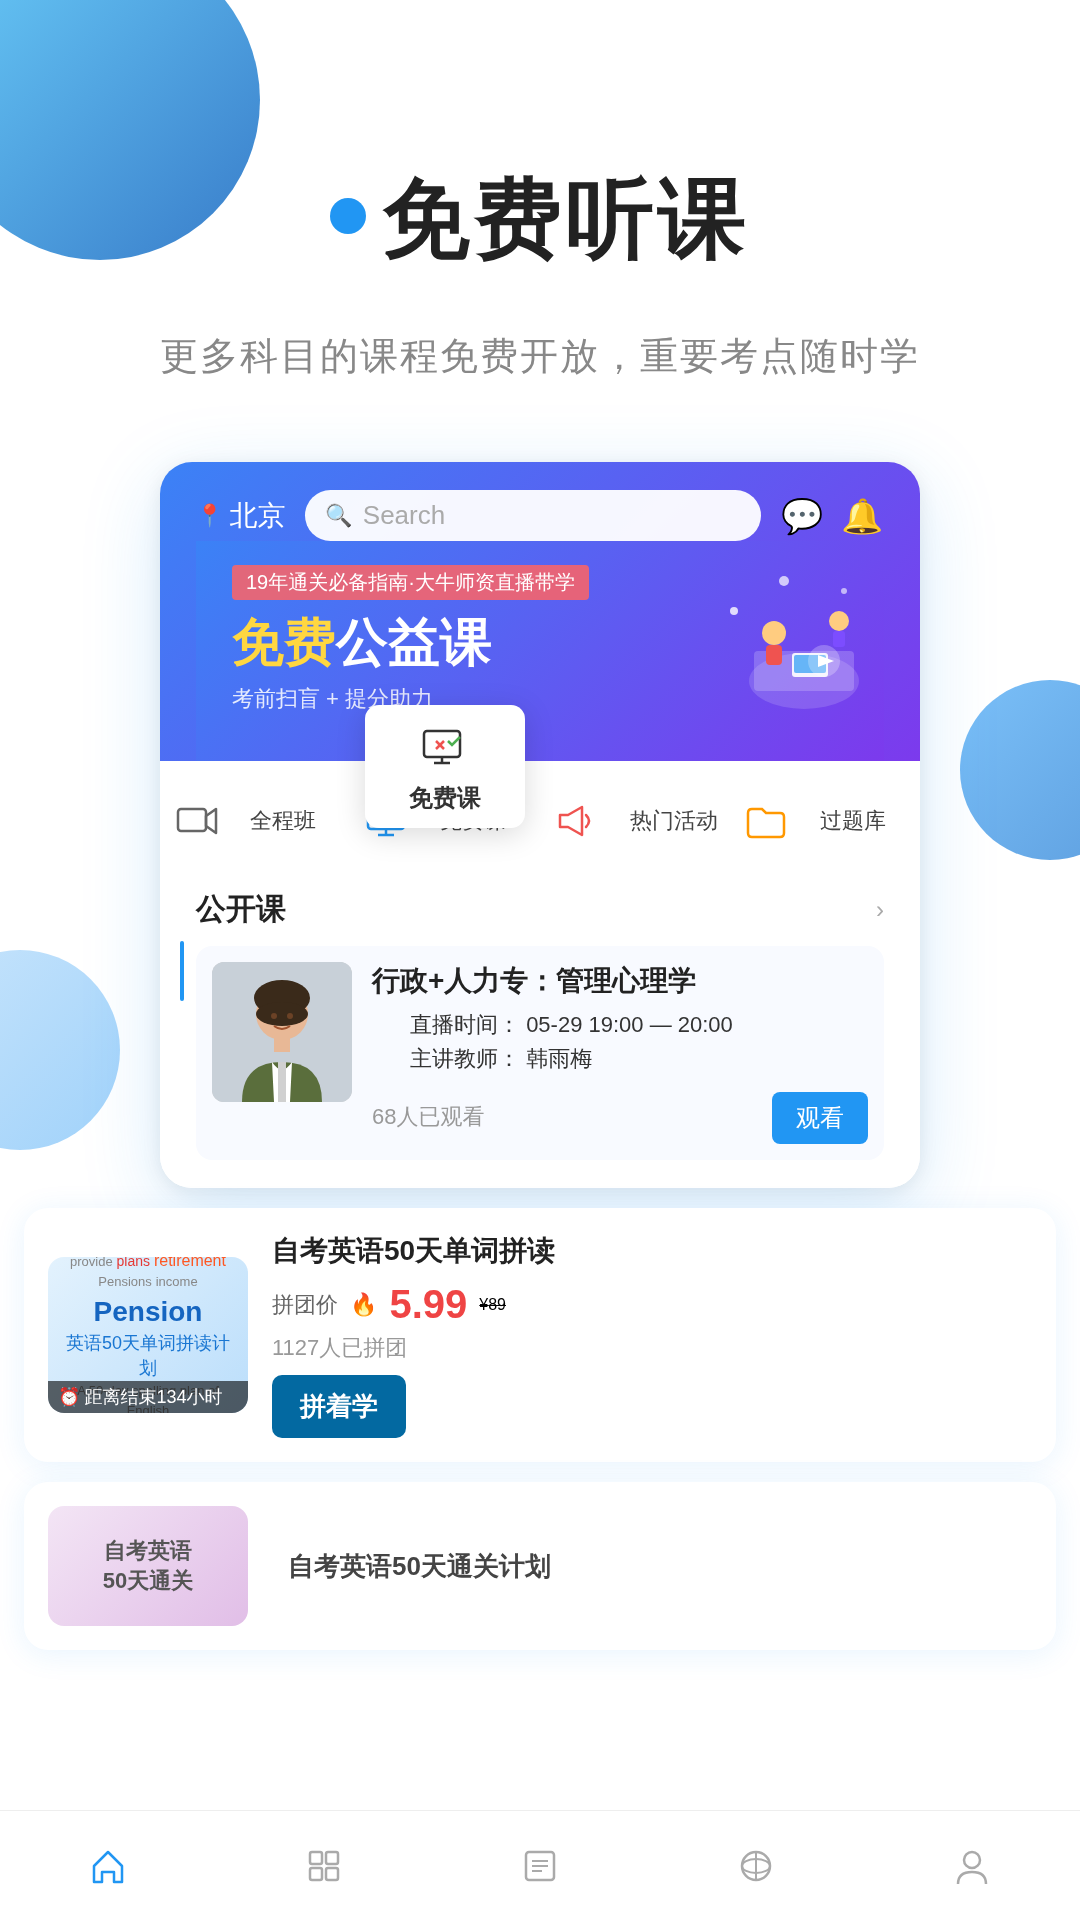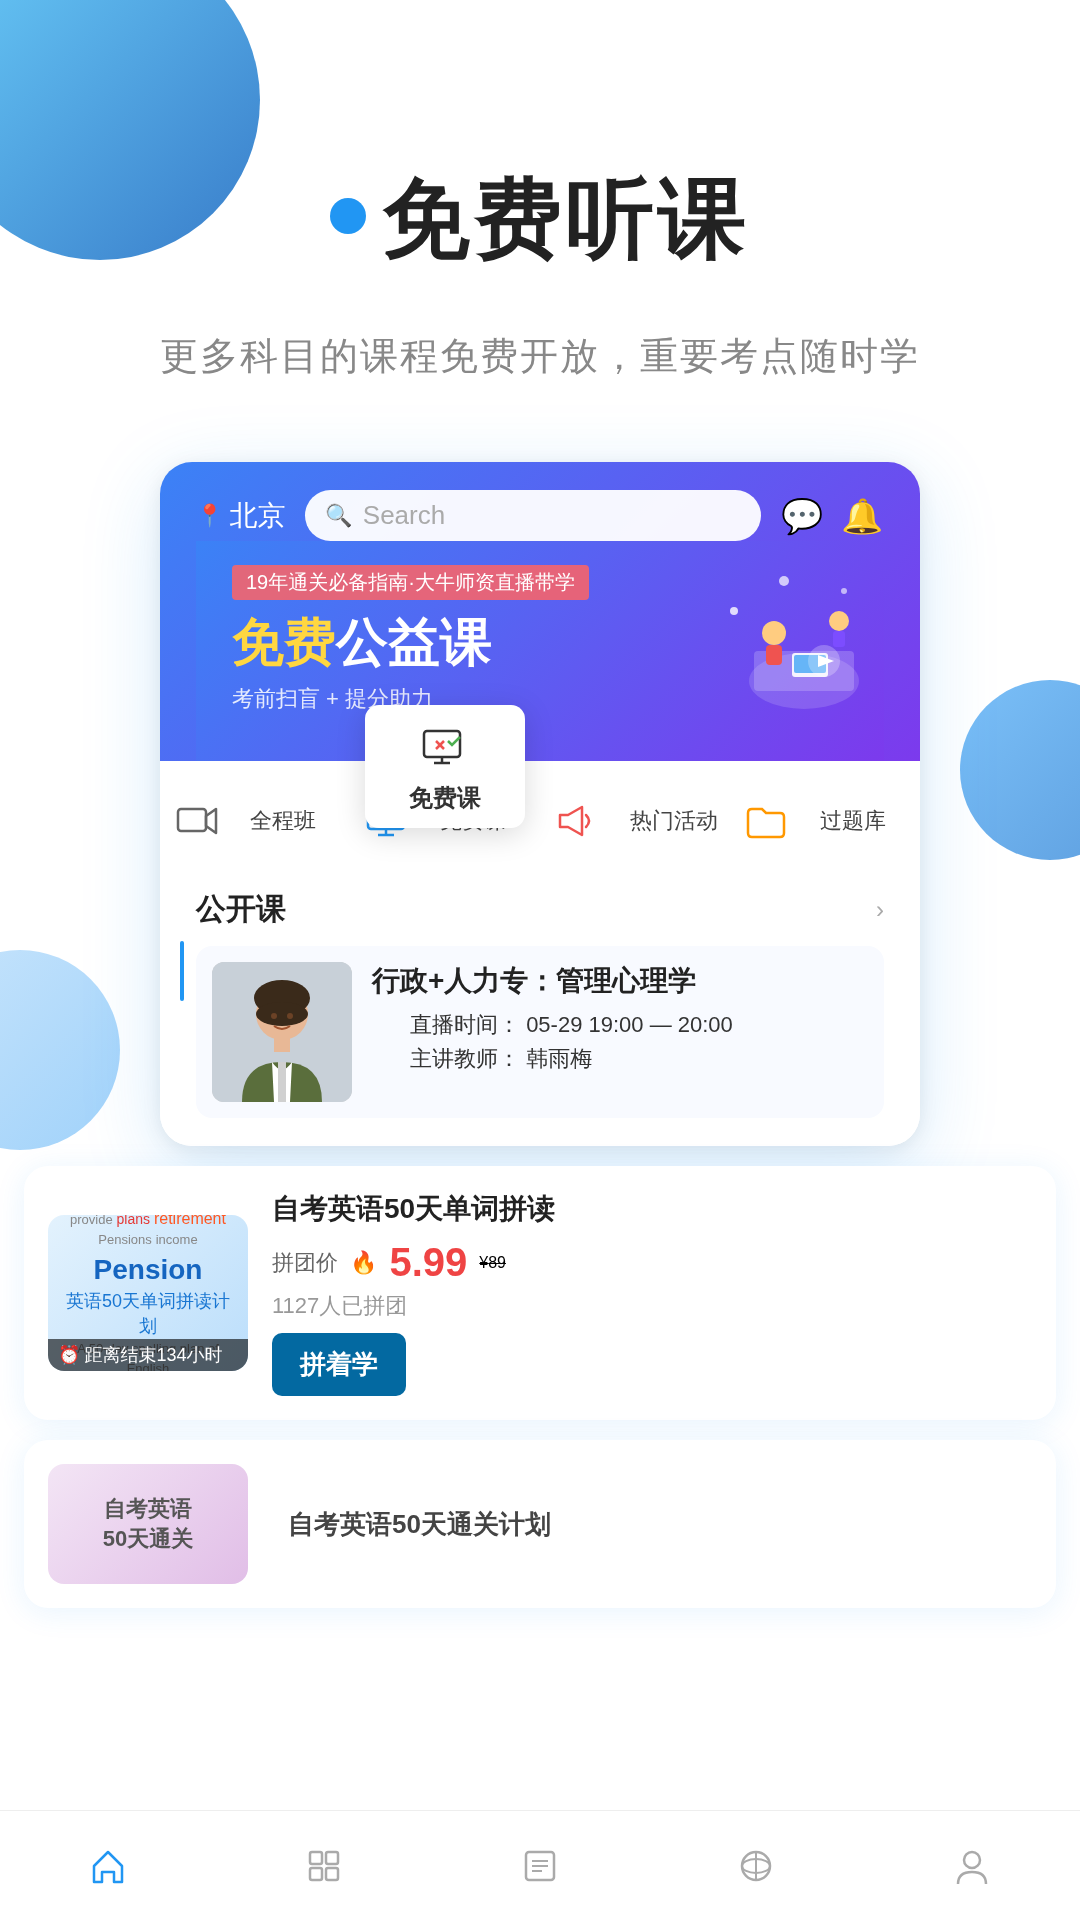--- a/index.html
+++ b/index.html
@@ -601,20 +601,24 @@
       <div class="course-info">
         <div class="course-title">行政+人力专：管理心理学</div>
         <div class="course-meta">
           <span>直播时间：</span>
           <span>05-29 19:00 — 20:00</span>
         </div>
         <div class="course-meta">
           <span>主讲教师：</span>
           <span>韩雨梅</span>
         </div>
+        <div style="display:flex; justify-content:space-between; align-items:center; margin-top:8px;">
+          <span class="views-count">68人已观看</span>
+          <button class="watch-btn">观看</button>
+        </div>
       </div>
     </div>
   </div>
 </div>
 
 <div class="product-section">
 
   <div class="product-card">
     <div class="product-thumb">
       <div class="product-thumb-content">

